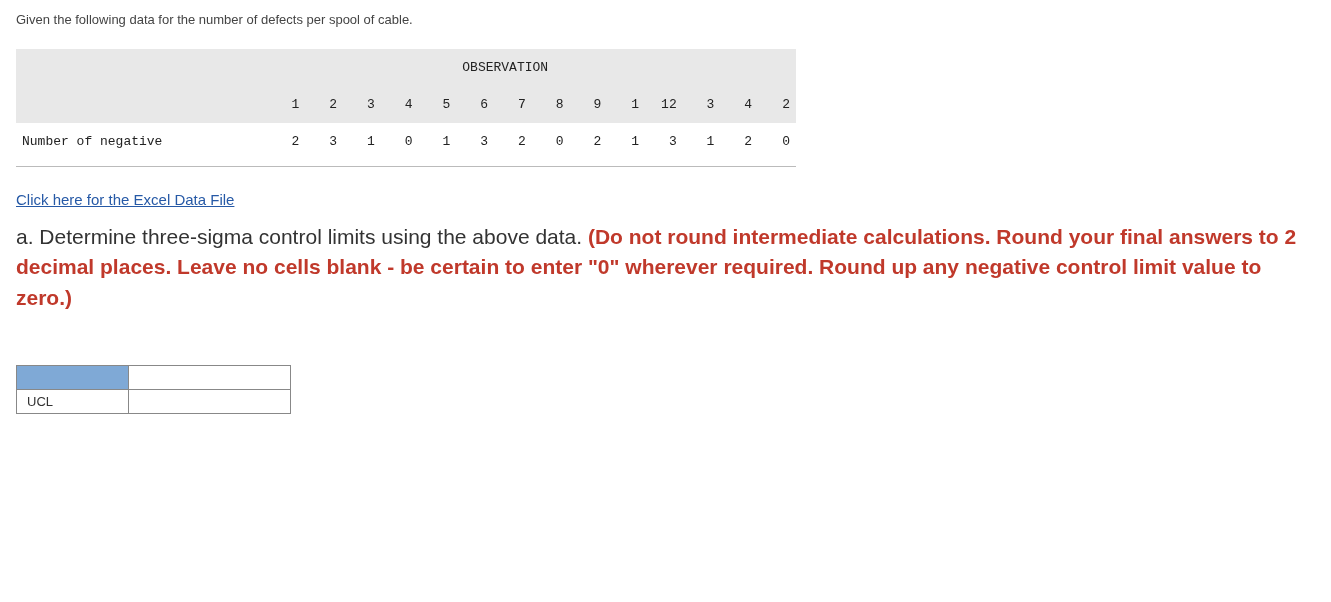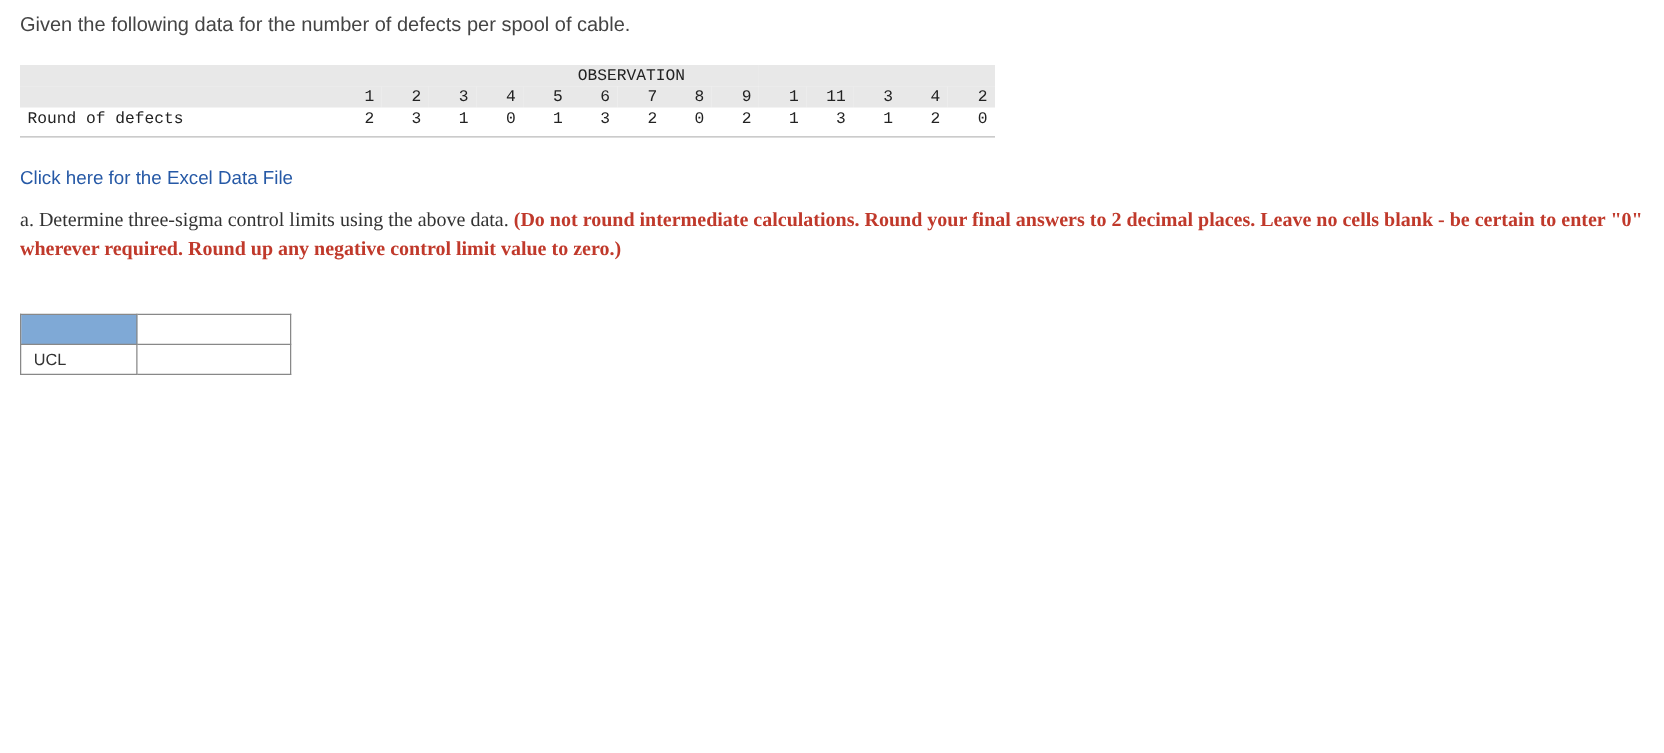--- a/index.html
+++ b/index.html
@@ -9,34 +9,34 @@
     }
     body {
       font-family: Arial, Helvetica, sans-serif;
       font-size: 14px;
       color: #333;
       padding: 12px 16px;
       background: #fff;
       width: 1331px;
     }
     .intro {
-      font-size: 16px;
+      font-size: 13px;
       color: #444;
       margin-bottom: 22px;
     }
     .data-table {
       border-collapse: collapse;
       font-family: 'Courier New', Courier, monospace;
       font-size: 13px;
       color: #222;
       margin-bottom: 6px;
       width: 780px;
     }
     .data-table td, .data-table th {
-      padding: 1px 6px;
+      padding: 11px 6px;
       text-align: right;
       font-weight: normal;
     }
     .label-cell {
       text-align: left !important;
       width: 240px;
     }
     .hdr-row td, .hdr-row th {
       background: #e8e8e8;
     }
@@ -47,41 +47,41 @@
       background: #e8e8e8;
     }
     .hr-line {
       height: 1px;
       background: #bbb;
       width: 780px;
       margin-bottom: 24px;
     }
     .excel-link {
       color: #2659a6;
+      text-decoration: underline;
       font-size: 15px;
       display: inline-block;
       margin-bottom: 14px;
       cursor: pointer;
     }
     .question {
-      font-size: 16px;
+      font-size: 21px;
       line-height: 1.45;
-      margin-bottom: 40px;
-      font-family: Liberation Serif, serif;
+      margin-bottom: 52px;
     }
     .question .plain {
       color: #333;
     }
     .question .red {
       color: #c0392b;
       font-weight: bold;
     }
     .answer-table {
       border-collapse: collapse;
-      width: 217px;
+      width: 275px;
       margin-top: 21px;
     }
     .answer-table td, .answer-table th {
       border: 1px solid #888;
       height: 24px;
       font-size: 13px;
       padding: 2px 10px;
       text-align: left;
       background: #fff;
     }
@@ -127,27 +127,27 @@
     <td class="obs-cell">1</td>
     <td class="obs-cell">2</td>
     <td class="obs-cell">3</td>
     <td class="obs-cell">4</td>
     <td class="obs-cell">5</td>
     <td class="obs-cell">6</td>
     <td class="obs-cell">7</td>
     <td class="obs-cell">8</td>
     <td class="obs-cell">9</td>
     <td class="obs-cell">1</td>
-    <td class="obs-cell">11</td>
+    <td class="obs-cell">12</td>
     <td class="obs-cell">3</td>
     <td class="obs-cell">4</td>
     <td class="obs-cell">2</td>
   </tr>
   <tr>
-    <td class="label-cell">Round of defects</td>
+    <td class="label-cell">Number of negative</td>
     <td class="obs-cell">2</td>
     <td class="obs-cell">3</td>
     <td class="obs-cell">1</td>
     <td class="obs-cell">0</td>
     <td class="obs-cell">1</td>
     <td class="obs-cell">3</td>
     <td class="obs-cell">2</td>
     <td class="obs-cell">0</td>
     <td class="obs-cell">2</td>
     <td class="obs-cell">1</td>

